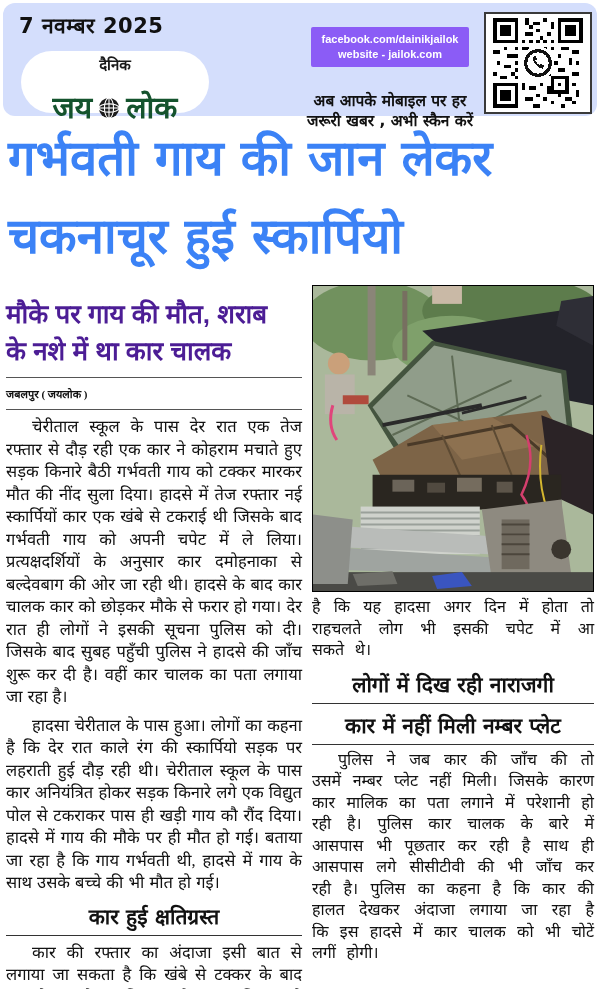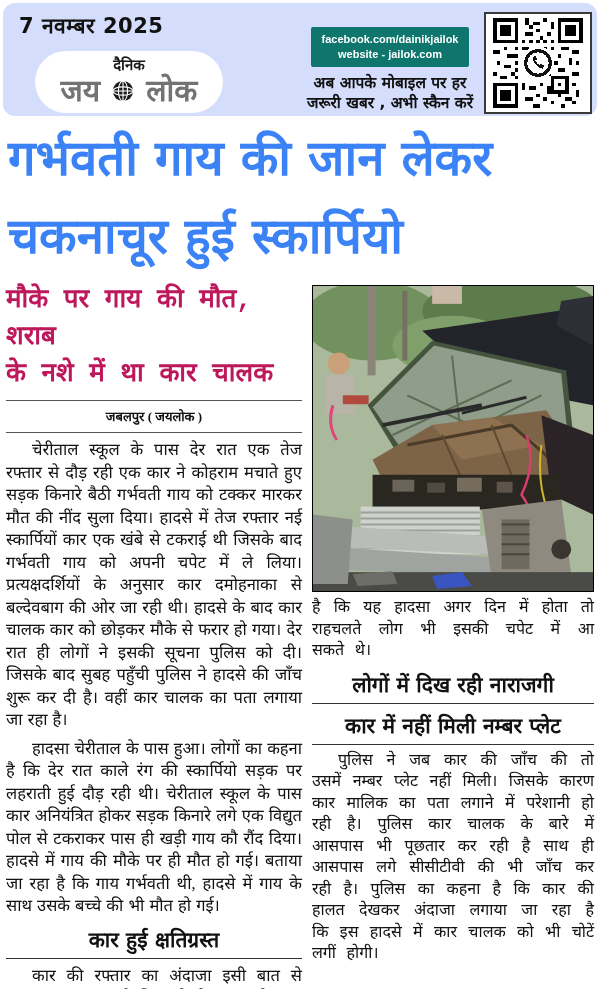--- a/index.html
+++ b/index.html
@@ -14,42 +14,42 @@
   .masthead {
     position:absolute; left:3px; top:3px; width:594px; height:113px;
     background:#d4defc; border-radius:12px;
   }
   .date {
     position:absolute; left:16px; top:8px;
     font-family:"DejaVu Sans","Liberation Sans",sans-serif;
     font-weight:bold; font-size:21px; letter-spacing:.5px;
   }
   .logo-pill {
-    position:absolute; left:32px; top:48px; width:188px; height:62px;
+    position:absolute; left:18px; top:48px; width:188px; height:62px;
     background:#ffffff; border-radius:32px; text-align:center;
   }
   .logo-tagline {
     display:block; margin-top:3px; font-size:15px; font-weight:bold;
     font-family:"DejaVu Sans",sans-serif; color:#1a1a1a;
   }
   .logo-main {
-    display:flex; align-items:center; justify-content:center; gap:12px;
+    display:flex; align-items:center; justify-content:center; gap:6px;
     font-family:"DejaVu Sans",sans-serif; font-weight:bold;
-    font-size:30px; color:#737373; line-height:30px; margin-top:2px;
+    font-size:30px; color:#14532d; line-height:30px; margin-top:19px;
   }
   .globe { width:22px; height:22px; flex:0 0 auto; }
   .social-box {
     position:absolute; left:308px; top:24px; width:158px; height:40px;
-    background:#0f766e; color:#ffffff; text-align:center;
+    background:#8b5cf6; color:#ffffff; text-align:center;
     font-family:"Liberation Sans","DejaVu Sans",sans-serif;
     font-weight:bold; font-size:11px; line-height:15px; padding-top:5px;
     border-radius:2px;
   }
   .promo {
-    position:absolute; left:292px; top:70px; width:190px; text-align:center;
+    position:absolute; left:292px; top:88px; width:190px; text-align:center;
     font-family:"DejaVu Sans",sans-serif; font-weight:bold;
     font-size:15.5px; line-height:20px;
   }
   .qr-box {
     position:absolute; left:481px; top:9px; width:108px; height:102px;
     background:#ffffff; border:2px solid #3a3a3a; padding:4px;
   }
   .qr-box svg { width:100%; height:100%; display:block; }
   
   .headline {
@@ -60,27 +60,27 @@
   }
   .headline span { display:block; }
   
   .content {
     position:absolute; left:6px; top:280px; width:588px; height:706px;
     display:flex; gap:10px;
   }
   .col-left  { width:296px; }
   .col-right { width:282px; }
   .subhead {
-    font-family:Liberation Mono, monospace; font-weight:bold;
-    font-size:26px; line-height:37px; color:#be185d; margin-top:2px;
+    font-family:Liberation Sans, sans-serif; font-weight:bold;
+    font-size:26px; line-height:37px; color:#4c1d95; margin-top:16px;
   }
   .subhead span { display:block; }
   .rule { border:none; border-top:1.5px solid #555; margin:7px 0 0 0; }
   .byline {
-    text-align:center; font-weight:bold; font-size:13px; line-height:26px;
+    font-weight:bold; font-size:11px; line-height:26px;
     padding:3px 0 2px 0;
   }
   .body-para {
     text-align:justify; font-size:16.5px; line-height:22.5px;
     text-indent:26px; margin-top:6px; word-spacing:1px;
   }
   .col-right .body-para { font-size:16px; line-height:21.5px;font-family:Liberation Mono, monospace; }
   .sec-head {
     text-align:center; font-family:"DejaVu Sans",sans-serif;
     font-weight:bold; font-size:21px; line-height:26px;

